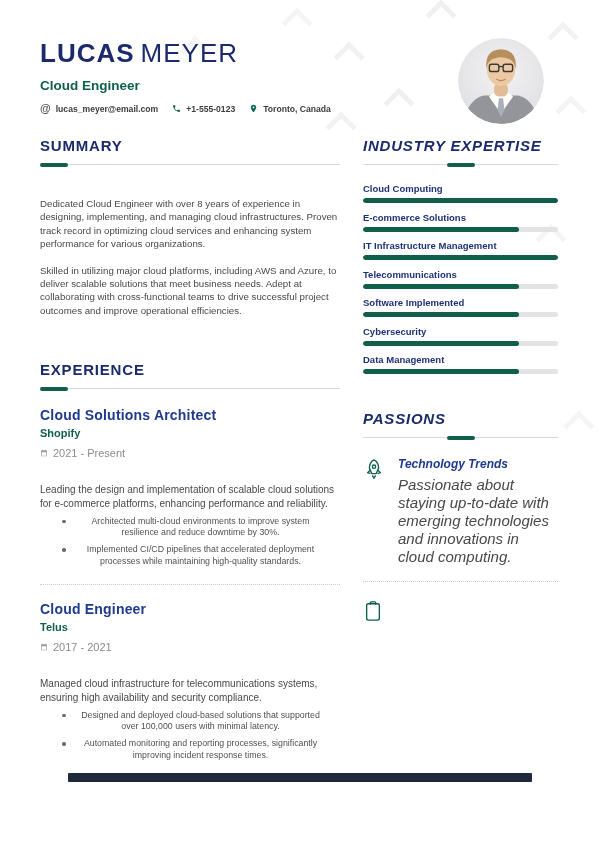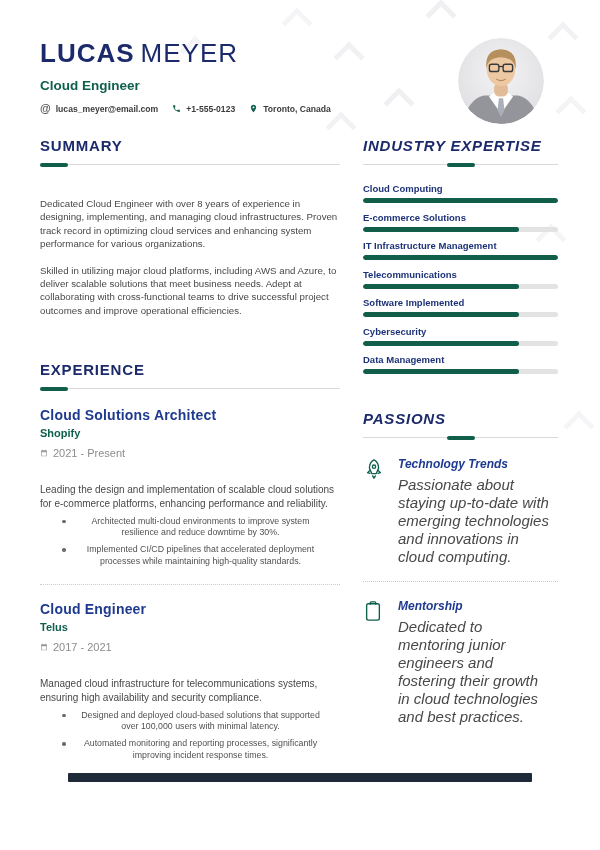--- a/index.html
+++ b/index.html
@@ -279,22 +279,18 @@
 
     <div class="dotted-div right"></div>
 
     <div class="passion">
       <div class="icn">
         <svg width="20" height="22" viewBox="0 0 22 24" fill="none" stroke="#0e5f4c" stroke-width="1.5" stroke-linecap="round" stroke-linejoin="round">
           <rect x="4" y="4" width="14" height="18" rx="2"></rect>
           <path d="M8 4.5V3a1 1 0 0 1 1-1h4a1 1 0 0 1 1 1v1.5"></path>
         </svg>
       </div>
-      <div>
-        <h4>Mentorship</h4>
-        <p class="txt">Dedicated to mentoring junior engineers and fostering their growth in cloud technologies and best practices.</p>
-      </div>
     </div>
   </div>
 
   <div class="page-break-bar"></div>
 
 </div>
 
 </body></html>

